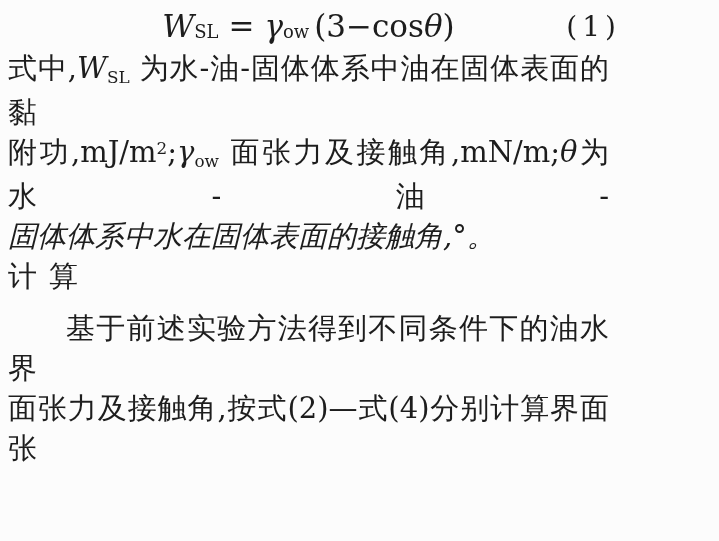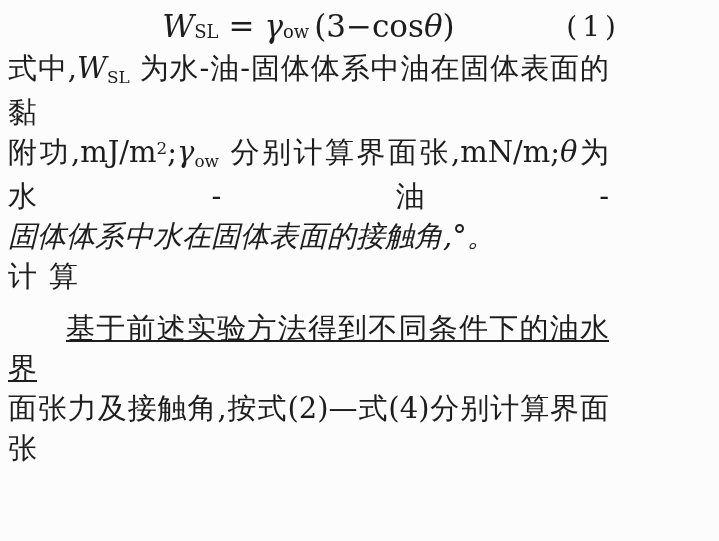--- a/index.html
+++ b/index.html
@@ -31,21 +31,20 @@
     white-space: normal;
     font-style: italic;
   }
   .jfull {
     text-align: justify;
     text-align-last: justify;
     white-space: normal;
   }
   .indent2 {
     text-indent: 58px;
-    text-decoration: underline;
   }
   
   .mi {
     font-style: italic;
   }
   .msub {
     font-size: 0.58em;
     position: relative;
     top: 0.30em;
     font-style: normal;
@@ -102,21 +101,21 @@
         <span class="gap-l">(</span>
         <span>3−cos</span>
         <span class="mi">θ</span>
         <span>)</span>
       </span>
     <span class="eq-num">(1)</span>
   </div>
 
   <div class="col">
     <div class="line jfull"><span>式中,</span><span class="mi">W</span><span class="msub">SL</span><span> 为水-油-固体体系中油在固体表面的黏</span></div>
-    <div class="line jfull"><span>附功,mJ/m</span><span class="msup">2</span><span>;</span><span class="mi">γ</span><span class="msub">ow</span><span> 分别计算界面张,mN/m;</span><span class="mi">θ</span><span>为水-油-</span></div>
+    <div class="line jfull"><span>附功,mJ/m</span><span class="msup">2</span><span>;</span><span class="mi">γ</span><span class="msub">ow</span><span> 面张力及接触角,mN/m;</span><span class="mi">θ</span><span>为水-油-</span></div>
     <div class="line wrapline"><span>固体体系中水在固体表面的接触角,°。</span></div>
   </div>
 
   <div class="col heading">
     <div class="line"><span class="heading-line2">计算</span></div>
   </div>
 
   <div class="col para2">
     <div class="line jfull indent2"><span>基于前述实验方法得到不同条件下的油水界</span></div>
     <div class="line jfull"><span>面张力及接触角,按式(2)—式(4)分别计算界面张</span></div>

